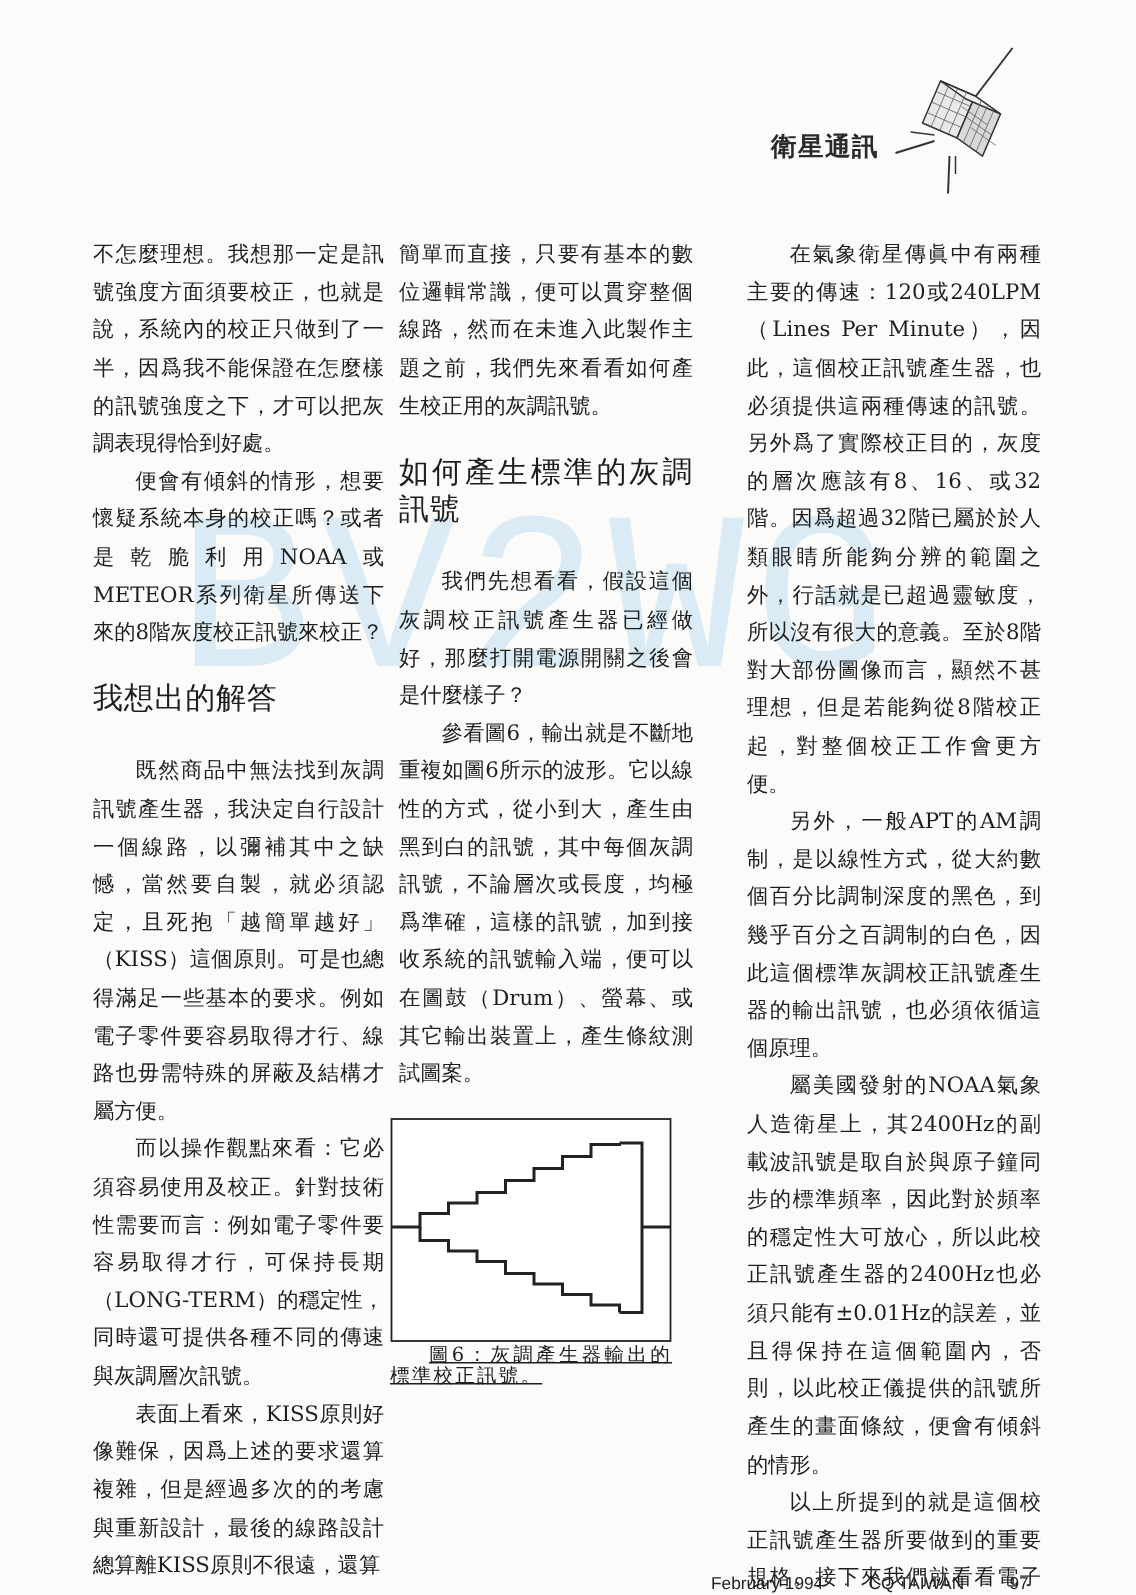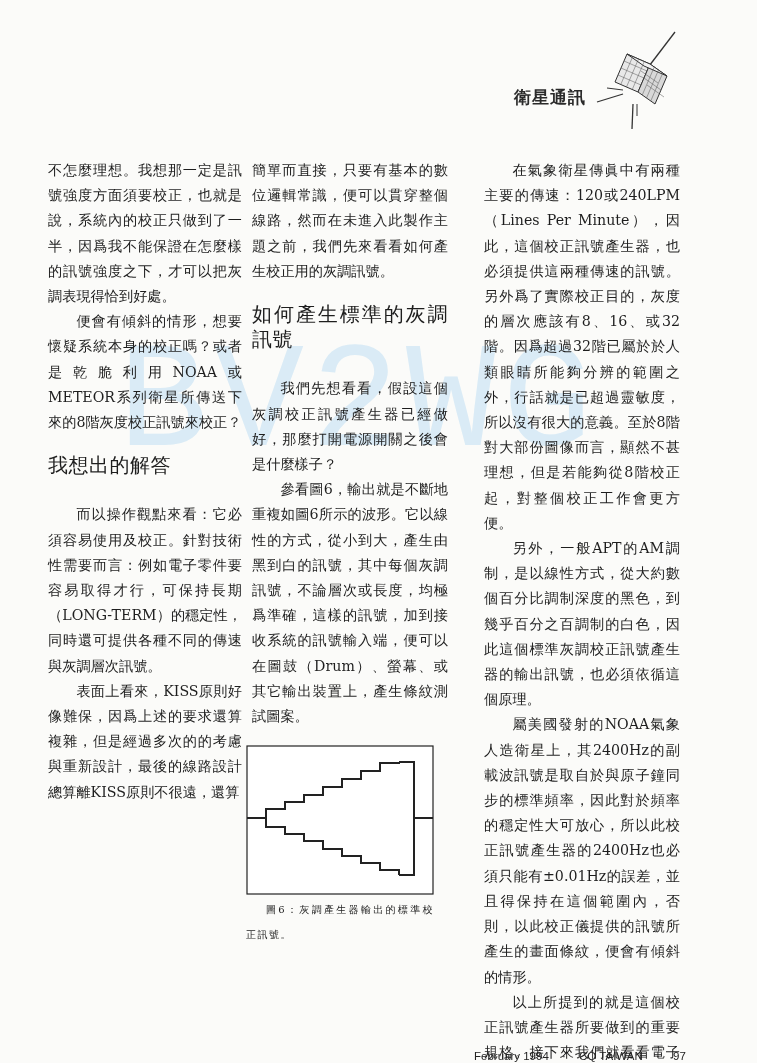--- a/index.html
+++ b/index.html
@@ -22,37 +22,37 @@
     position:absolute; right:0; top:20px; width:280px; height:130px;
   }
   .header-title {
     position:absolute; left:37px; top:66px;
     font-family:Liberation Sans, sans-serif; font-weight:bold;
     font-size:17px; letter-spacing:1px; color:#2a2a2a;
   }
   .satellite { position:absolute; left:118px; top:4px; }
   .col {
     position:absolute; top:158px; z-index:1;
-    font-size:14.2px; line-height:25.2px; text-align:justify;
+    font-size:14.2px; line-height:25.2px; text-align:justify;margin-left:14px;
   }
   .col1 { left:48px; width:194px; }
   .col2 { left:252px; width:196px; }
   .col3 { left:484px; width:196px; }
   p { margin:0; text-indent:2em; }
   p.noindent { text-indent:0; }
   .heading {
     font-family:"DejaVu Sans", sans-serif; font-size:20px;
     margin:18px 0 24px 0; text-indent:0; letter-spacing:0.5px;
   }
   .gap { height:16px; }
   .figure { margin:16px 0 0 -6px; width:188px; }
   .figure svg { display:block; }
   .caption {
-    font-size:10px; line-height:25px; letter-spacing:1.5px;
-    text-indent:2em; margin-top:2px;
+    font-size:13px; line-height:14px; letter-spacing:1.5px;
+    text-indent:2em; margin-top:2px;text-decoration:underline;
   }
   .footer {
     position:absolute; left:474px; top:1050px;
     font-family:Liberation Sans, sans-serif; font-size:11.5px; color:#222;
     white-space:nowrap;
   }
   .footer span { display:inline-block; }
   .dot { margin:0 10px; }
 </style>
 </head>
@@ -87,20 +87,21 @@
         <line x1="59.25" y1="43" x2="47.25" y2="71"></line>
           <line x1="67.75" y1="49" x2="55.75" y2="77"></line>
       </g>
     </svg>
   </div>
 
   <div class="col col1">
     <p class="noindent">不怎麼理想。我想那一定是訊號強度方面須要校正，也就是說，系統內的校正只做到了一半，因爲我不能保證在怎麼樣的訊號強度之下，才可以把灰調表現得恰到好處。</p>
     <p>便會有傾斜的情形，想要懷疑系統本身的校正嗎？或者是乾脆利用NOAA或METEOR系列衛星所傳送下來的8階灰度校正訊號來校正？</p>
     <div class="heading">我想出的解答</div>
+    <p>既然商品中無法找到灰調訊號產生器，我決定自行設計一個線路，以彌補其中之缺憾，當然要自製，就必須認定，且死抱「越簡單越好」（KISS）這個原則。可是也總得滿足一些基本的要求。例如電子零件要容易取得才行、線路也毋需特殊的屏蔽及結構才屬方便。</p>
     <p>而以操作觀點來看：它必須容易使用及校正。針對技術性需要而言：例如電子零件要容易取得才行，可保持長期（LONG-TERM）的穩定性，同時還可提供各種不同的傳速與灰調層次訊號。</p>
     <p>表面上看來，KISS原則好像難保，因爲上述的要求還算複雜，但是經過多次的的考慮與重新設計，最後的線路設計總算離KISS原則不很遠，還算</p>
   </div>
 
   <div class="col col2">
     <p class="noindent">簡單而直接，只要有基本的數位邏輯常識，便可以貫穿整個線路，然而在未進入此製作主題之前，我們先來看看如何產生校正用的灰調訊號。</p>
     <div class="heading">如何產生標準的灰調訊號</div>
     <p>我們先想看看，假設這個灰調校正訊號產生器已經做好，那麼打開電源開關之後會是什麼樣子？</p>
     <p>參看圖6，輸出就是不斷地重複如圖6所示的波形。它以線性的方式，從小到大，產生由黑到白的訊號，其中每個灰調訊號，不論層次或長度，均極爲準確，這樣的訊號，加到接收系統的訊號輸入端，便可以在圖鼓（Drum）、螢幕、或其它輸出裝置上，產生條紋測試圖案。</p>
 

